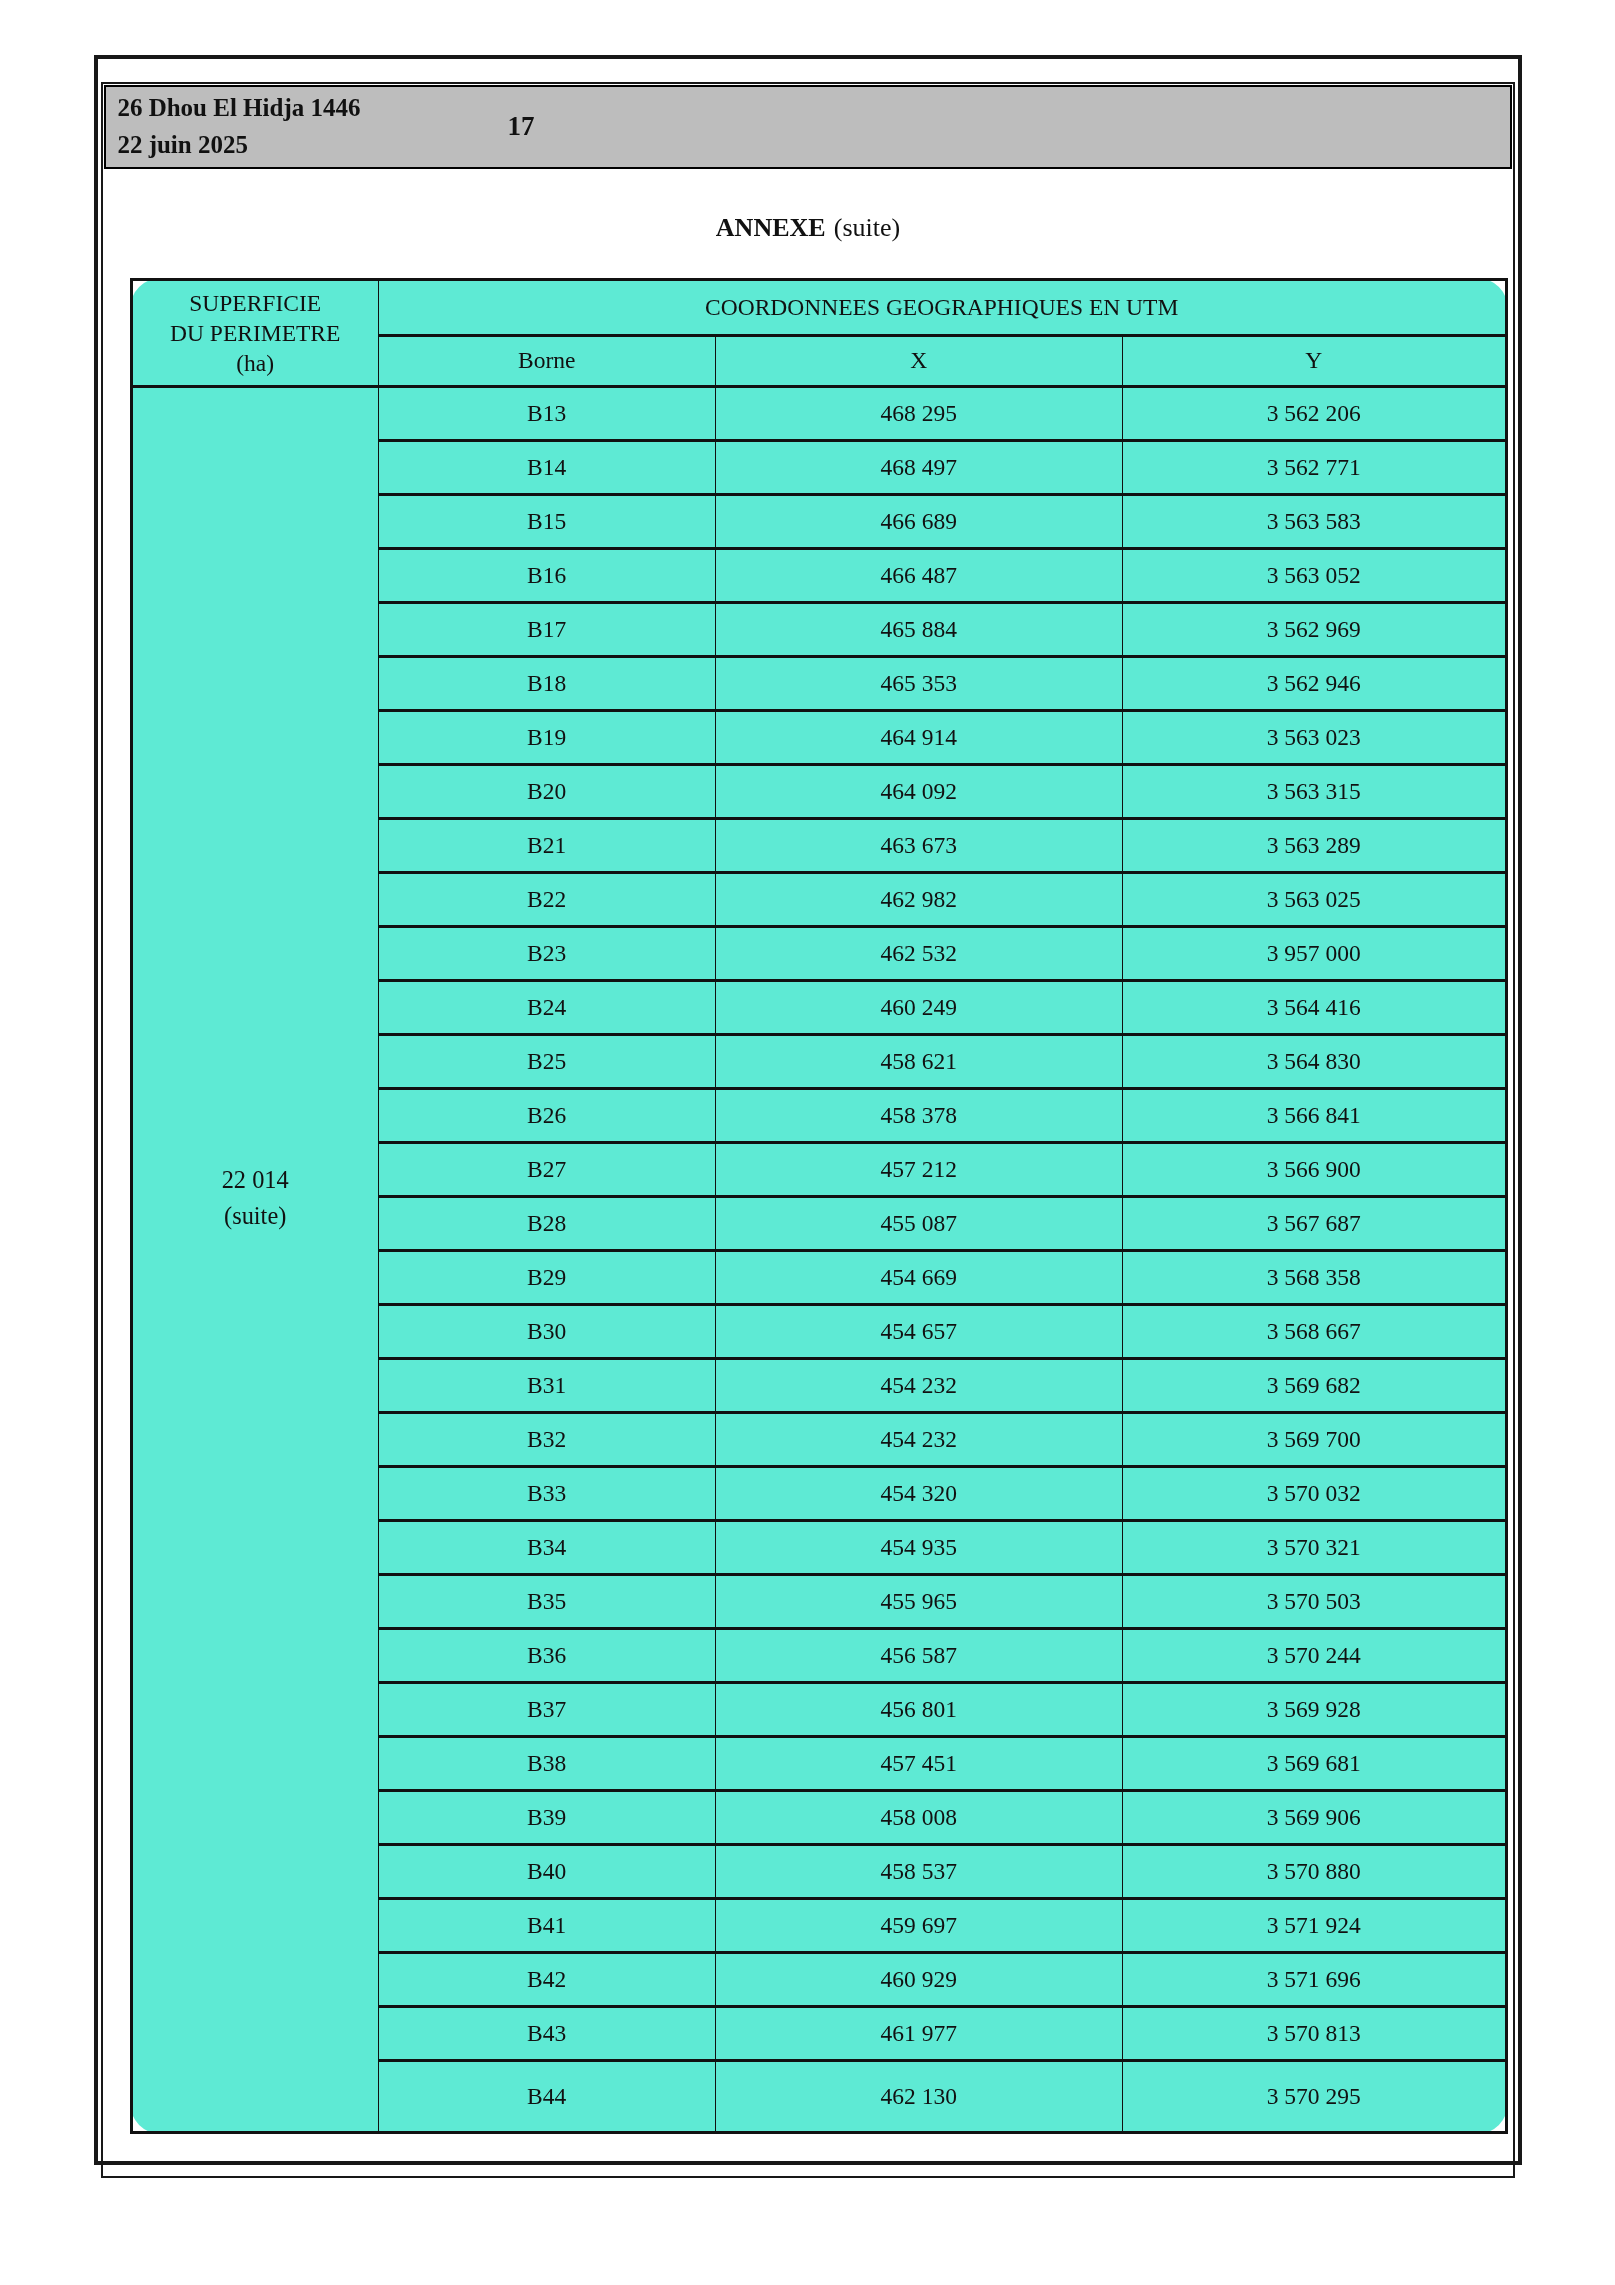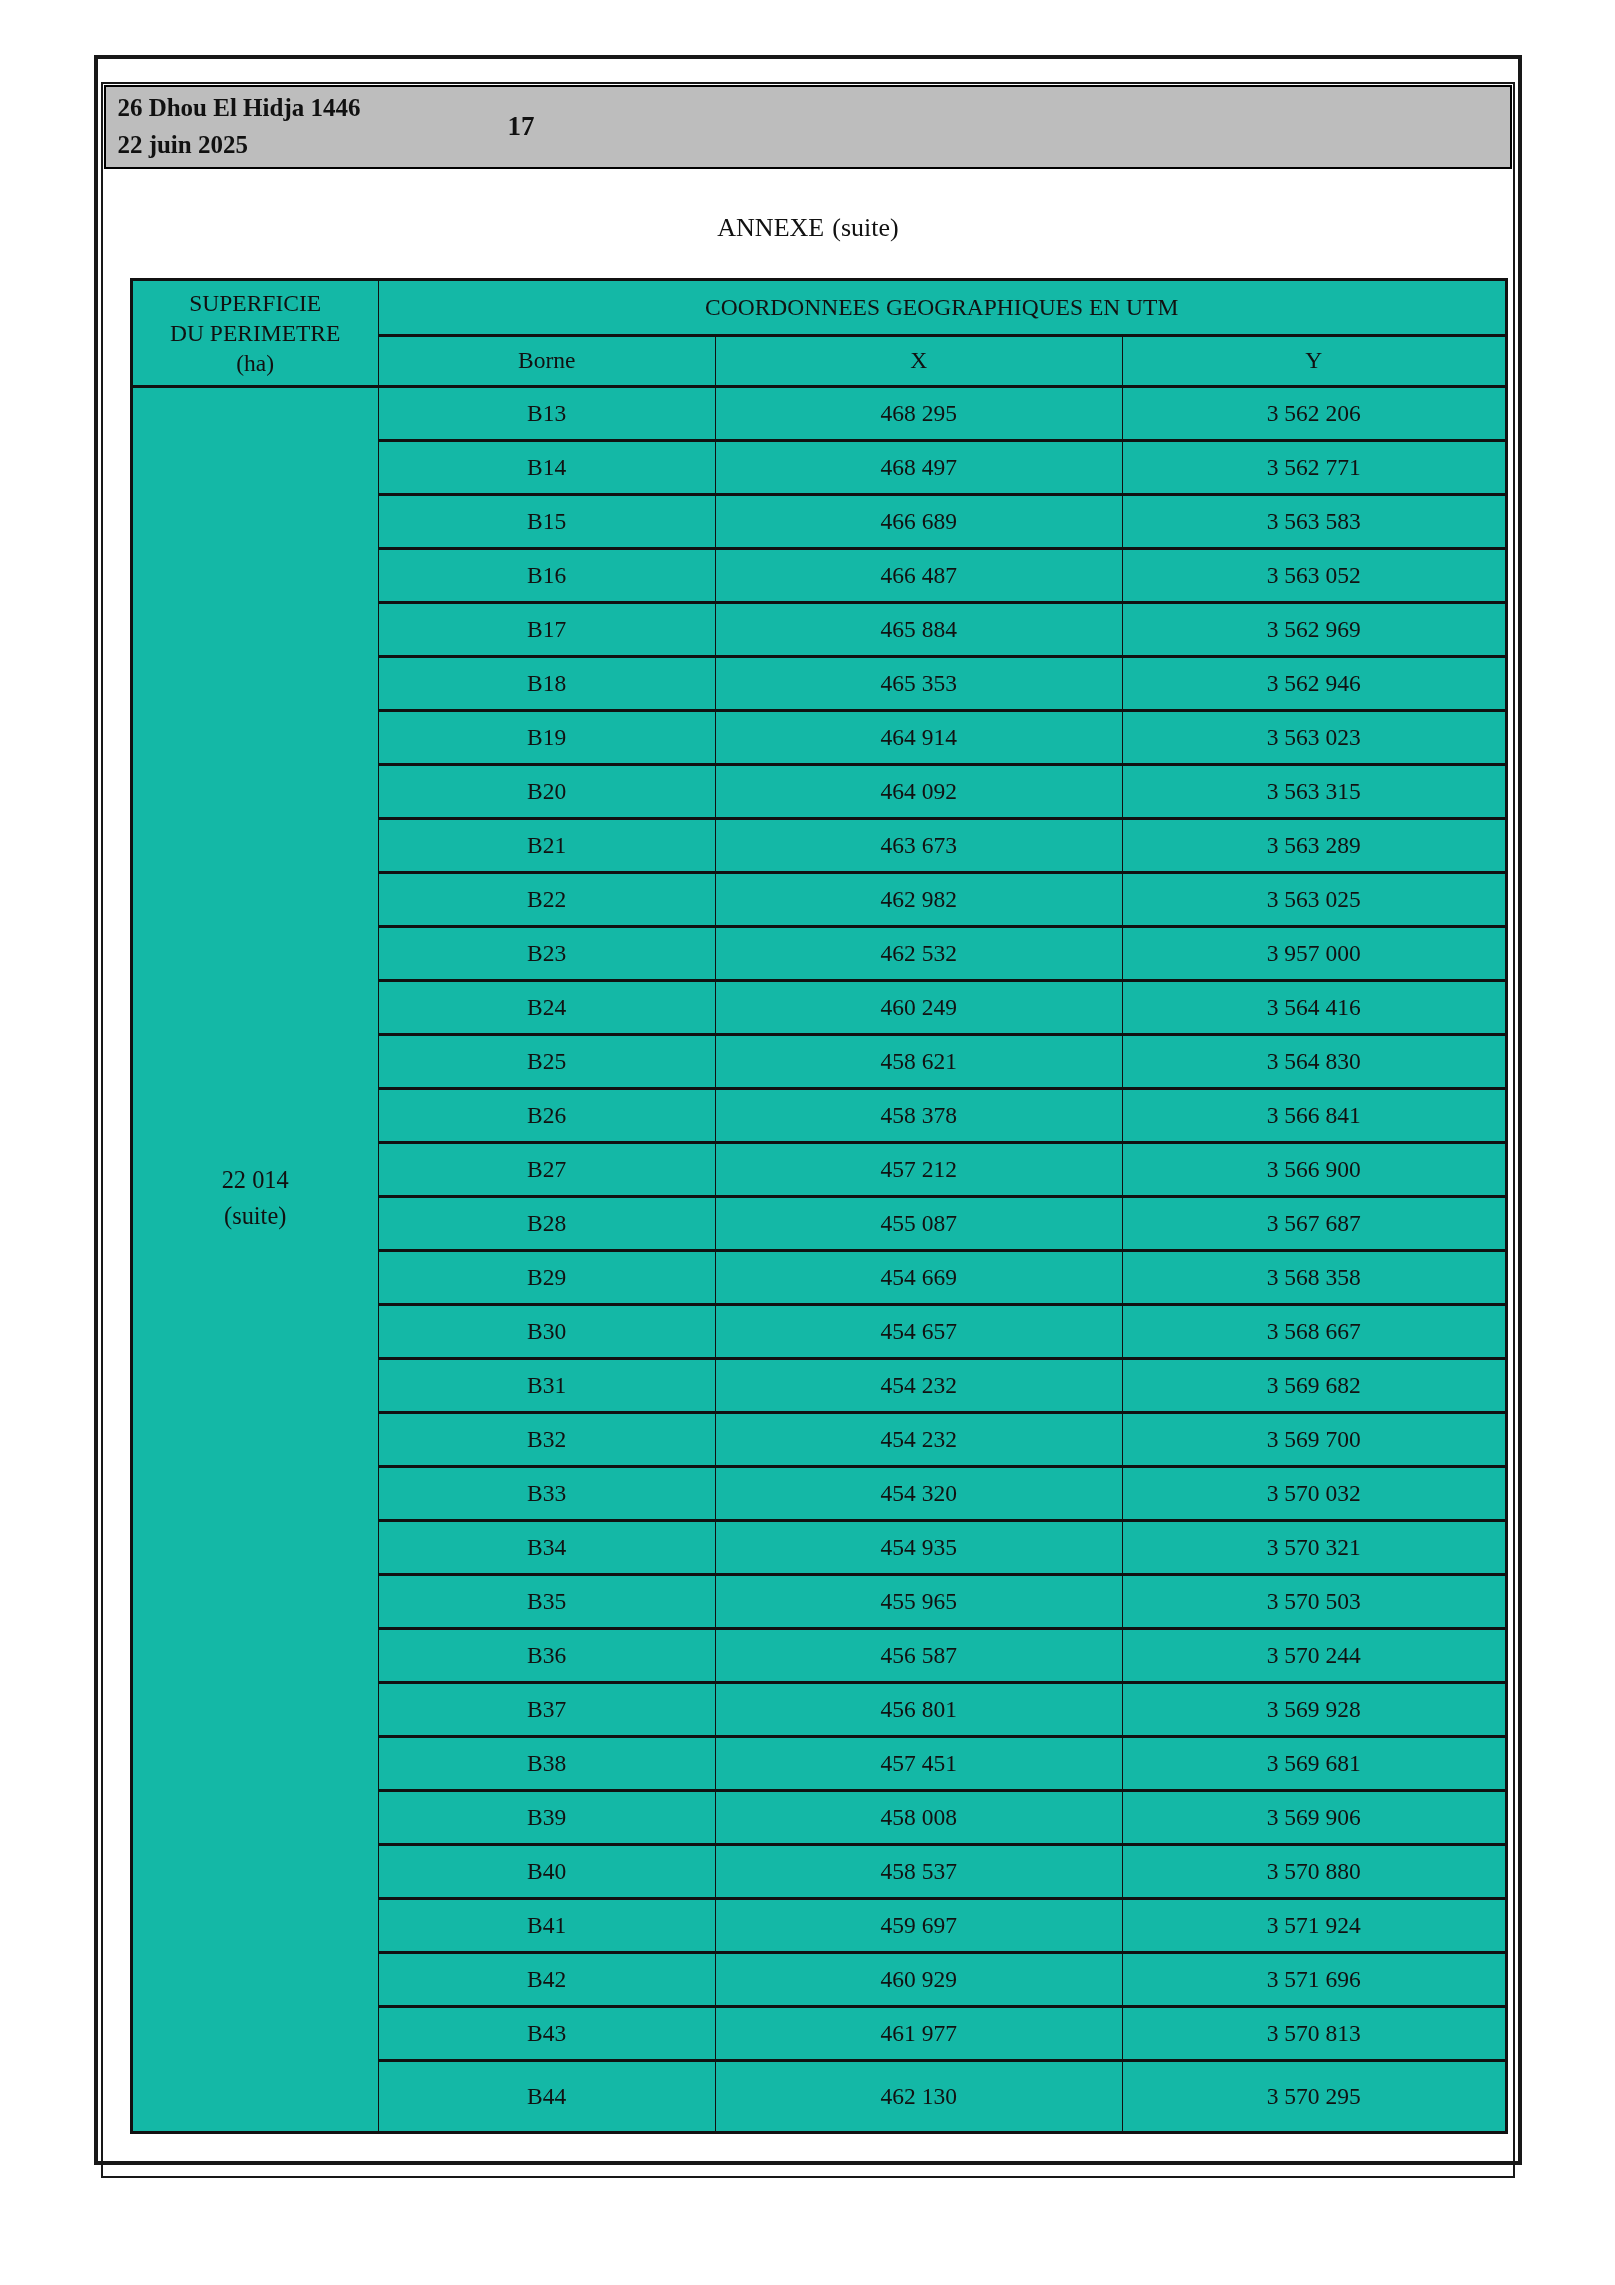--- a/index.html
+++ b/index.html
@@ -64,30 +64,31 @@
 
   
   .annexe-row {
     height: 109px;
     padding-top: 9px;
     display: flex;
     align-items: center;
     justify-content: center;
     font-size: 26px;
   }
-  .annexe-row .annexe-bold { font-weight: normal; }
+  .annexe-row .annexe-bold { font-weight: bold; }
   .annexe-row .annexe-suite { margin-left: 8.1px; font-weight: normal; }
 
   
   table.coords {
     border-collapse: collapse;
     table-layout: fixed;
     width: 1375px;
     margin-left: 27px;
-    background: #14b8a6;
+    background: #5eead4;
+    border-radius: 31px;
   }
   table.coords col.c1 { width: 247px; }
   table.coords col.c2 { width: 337px; }
   table.coords col.c3 { width: 407px; }
   table.coords col.c4 { width: 384px; }
 
   table.coords th, table.coords td {
     border: 1.8px solid #111111;
     border-top-width: 3.6px;
     border-bottom-width: 3.6px;

